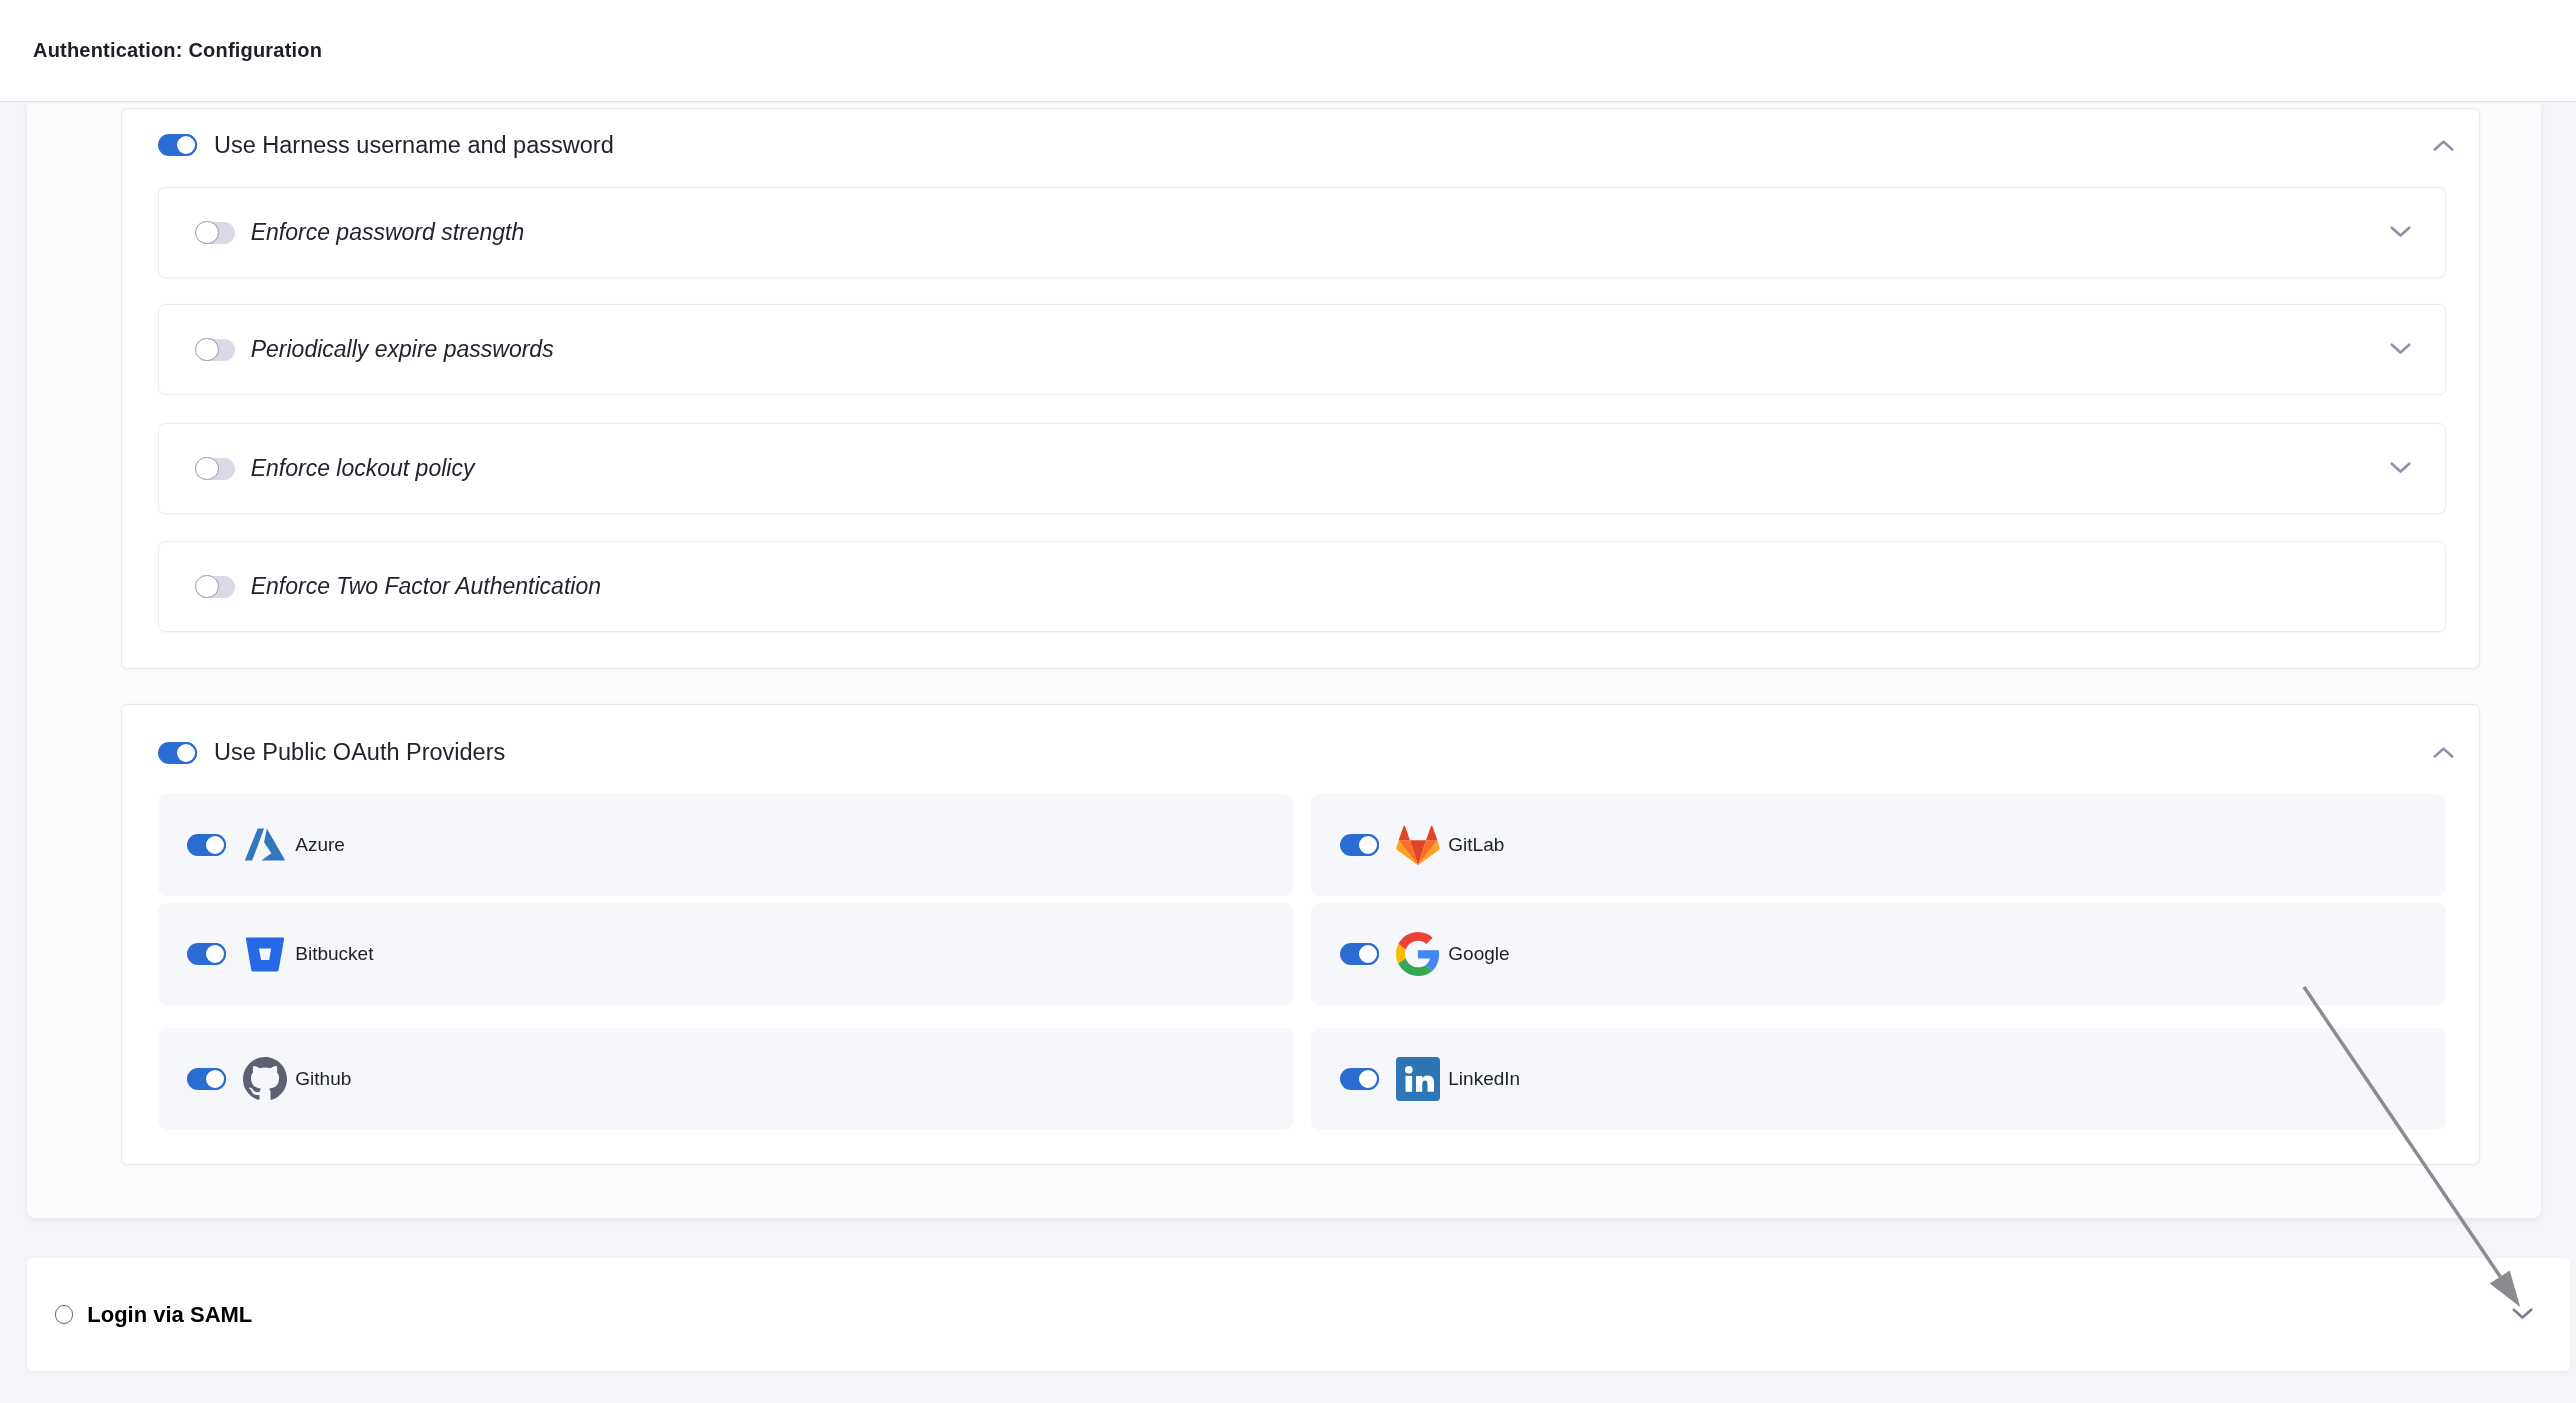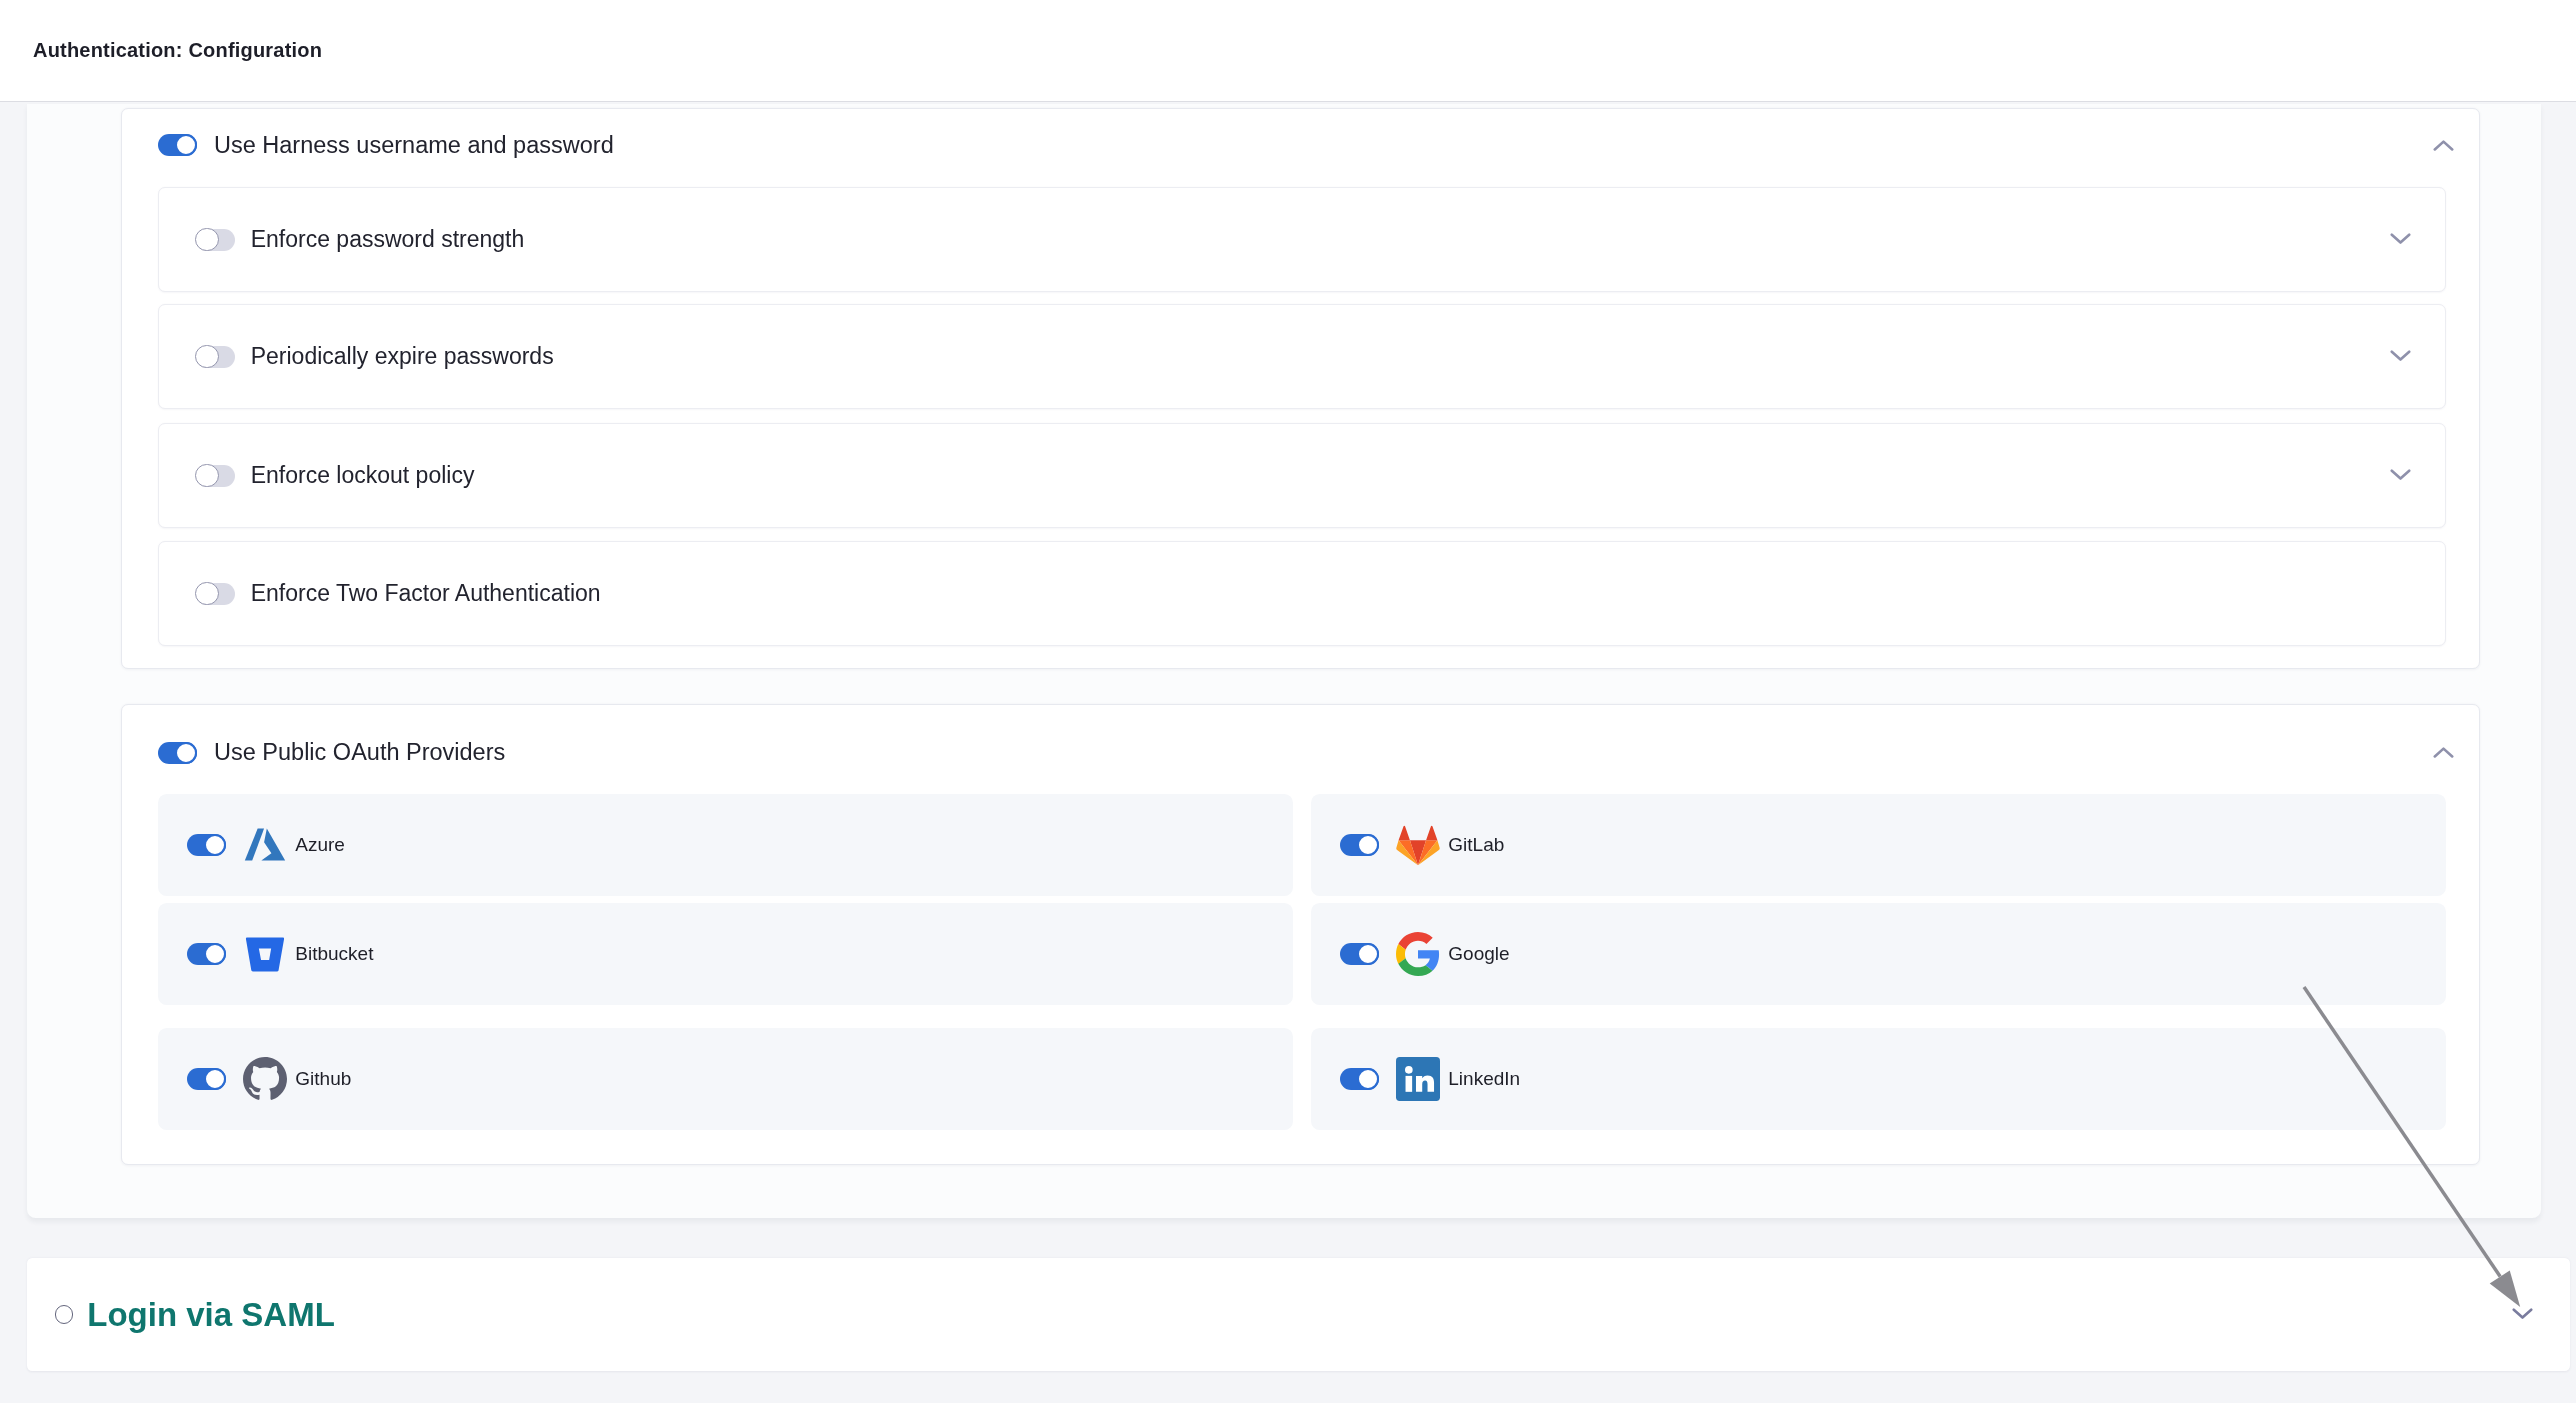--- a/index.html
+++ b/index.html
@@ -43,25 +43,26 @@
   .sec-label{position:absolute;left:92px;font-size:23.5px;color:#22232e;}
   .card1 .sec-label{top:132px - 108px;}
   .sec-chev{position:absolute;left:2311px;width:21px;height:12.2px;}
   .card1 .sec-chev{top:30px;}
   .card2 .sec-chev{top:41px;}
   .card1 .sec-label{top:23px;}
   .card2 .sec-label{top:34px;}
 
   
   .subrow{
-    position:absolute;left:36px;width:2288px;height:105px;
+    position:absolute;left:36px;width:2288px;height:91px;
     background:#ffffff;border:0.9px solid #ecedf2;border-radius:7px;
     box-shadow:0 0.9px 1.7px rgba(30,35,70,0.04);
     display:flex;align-items:center;box-sizing:border-box;
     padding-left:37px;
+    font-style:italic;
   }
   .subrow .lbl{font-size:23px;color:#22232e;margin-left:15.7px;}
   .subrow .row-chev{position:absolute;right:34px;top:50%;margin-top:-6.1px;width:21px;height:12.2px;}
 
   
   .prow{
     position:absolute;width:1135px;height:102px;background:#f5f7fa;border-radius:8.7px;
     display:flex;align-items:center;box-sizing:border-box;padding-left:29px;
   }
   .prow .picon{width:44px;height:44px;margin-left:16.6px;display:block;}
@@ -88,21 +89,21 @@
   
   .saml{
     position:absolute;left:27px;top:1258px;width:2543px;height:113px;
     background:#ffffff;border-radius:5.2px;box-shadow:0 0.9px 2.6px rgba(30,35,70,0.07);
     display:flex;align-items:center;box-sizing:border-box;padding-left:28px;
   }
   .radio{
     width:18.3px;height:18.3px;border-radius:50%;border:1.7px solid #63657c;
     background:#fff;box-sizing:border-box;flex:0 0 auto;
   }
-  .saml .lbl{font-size:33px;font-weight:700;color:#0f766e;margin-left:14px;}
+  .saml .lbl{font-size:22px;font-weight:700;color:#000000;margin-left:14px;}
   .saml .row-chev{position:absolute;right:37px;top:50px;width:21px;height:12.2px;}
 
   .overlay{position:absolute;left:0;top:0;pointer-events:none;}
 </style>
 </head>
 <body>
 
 <div class="page">
 
   <div class="topbar">

